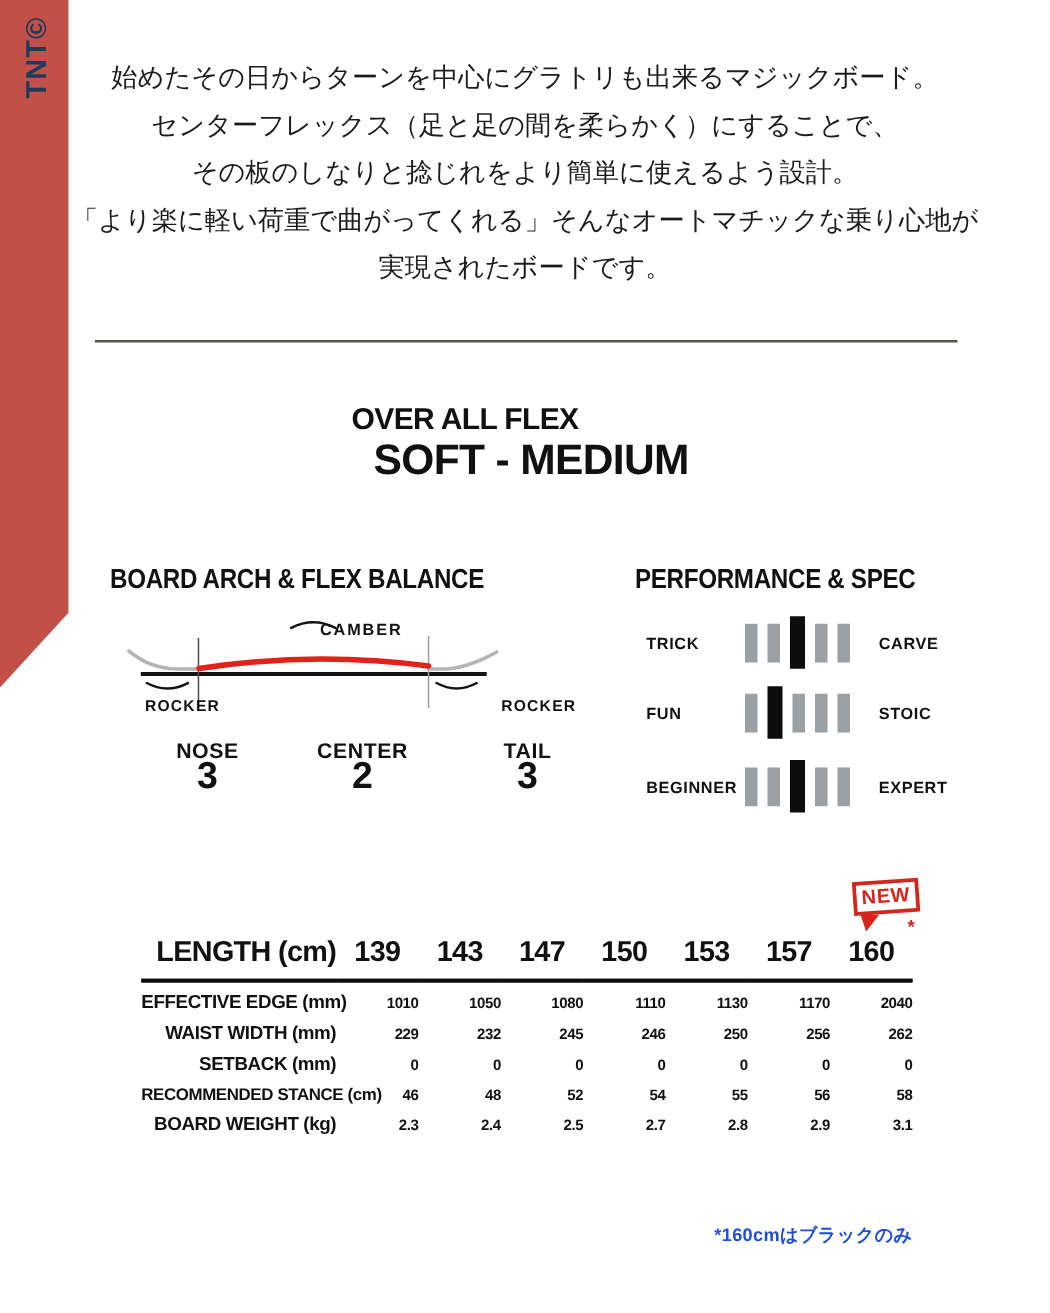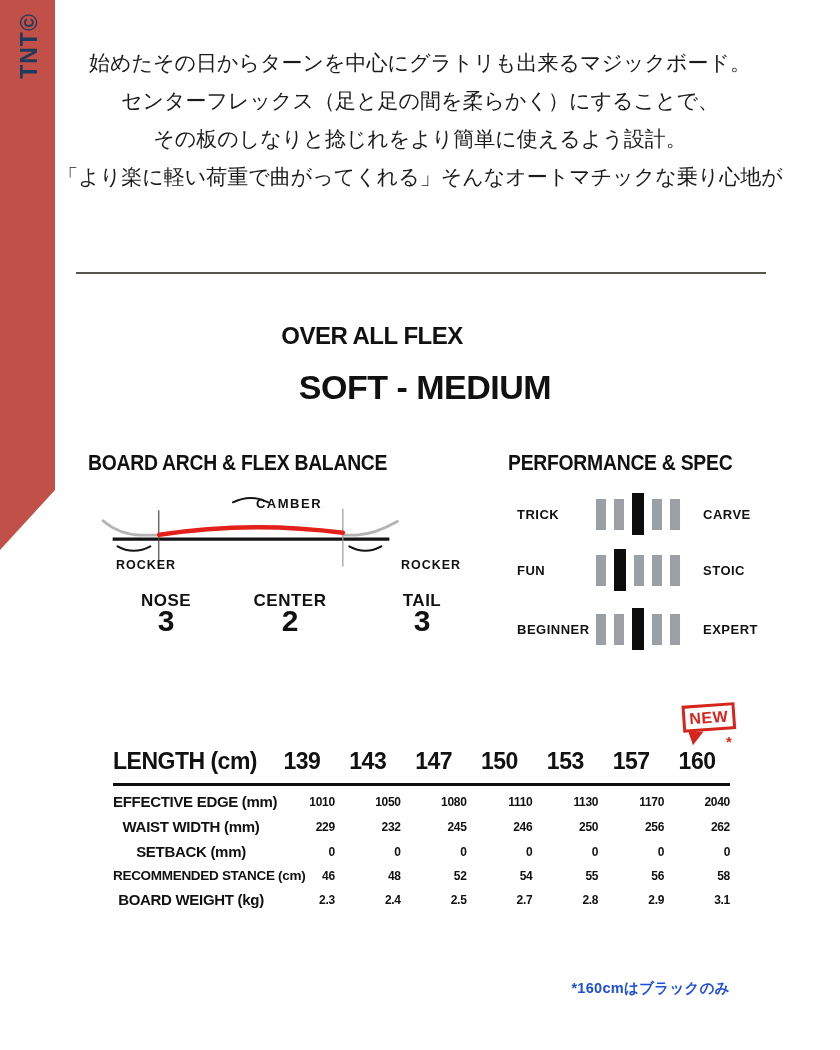--- a/index.html
+++ b/index.html
@@ -11,21 +11,21 @@
   .ribbon{left:0;top:0;width:55px;height:550px;background:#c15048;
           clip-path:polygon(0 0,100% 0,100% 490px,0 550px);}
   .tnt{left:29px;top:46px;transform:translate(-50%,-50%) rotate(-90deg);
        font-size:23px;font-weight:700;color:#1e3a5c;letter-spacing:1px;white-space:nowrap;}
   
   .intro{left:0;top:44px;width:840px;text-align:center;font-size:21px;line-height:38px;
          color:#1b1b1b;font-weight:500;}
   .divider{left:76px;top:272px;width:690px;height:2px;background:#57534d;}
   
   .flex-title{left:372px;top:322px;font-size:24px;font-weight:700;letter-spacing:-0.5px;white-space:nowrap;}
-  .flex-value{left:425px;top:368px;font-size:34px;font-weight:700;letter-spacing:-0.5px;white-space:nowrap;}
+  .flex-value{left:425px;top:349px;font-size:34px;font-weight:700;letter-spacing:-0.5px;white-space:nowrap;}
   
   .sec-title{font-size:22px;font-weight:700;letter-spacing:-0.3px;white-space:nowrap;
              transform:scaleX(0.88);transform-origin:left center;}
   .arch-title{left:88px;top:450px;}
   .perf-title{left:508px;top:450px;}
   
   .camber-label{left:289px;top:496px;font-size:13px;font-weight:700;letter-spacing:1.5px;}
   .rocker-label{top:558px;font-size:12.5px;font-weight:700;letter-spacing:1px;}
   .fb-label{top:591px;font-size:17px;font-weight:700;letter-spacing:0.5px;}
   .fb-value{top:604px;font-size:30px;font-weight:700;}
@@ -38,40 +38,41 @@
   .new-wrap{left:683px;top:704px;width:52px;height:46px;transform:rotate(-4deg);}
   .new-box{display:inline-block;border:3px solid #d6251d;background:#fff;color:#d6251d;
            font-weight:700;font-size:16px;letter-spacing:0.5px;padding:0 4px;line-height:21px;}
   .new-tail{position:absolute;left:5px;top:26px;width:15px;height:14px;background:#d6251d;
             clip-path:polygon(0 0,100% 10%,25% 100%);}
   .new-star{left:726px;top:733px;color:#d6251d;font-size:15px;font-weight:700;}
   
   .spec{left:113px;top:748px;width:617px;border-collapse:collapse;table-layout:fixed;}
   .spec th{font-size:23px;font-weight:700;text-align:center;padding:0 0 8px 0;
            border-bottom:3px solid #0d0d0d;letter-spacing:-0.5px;}
-  .spec th.len-label{text-align:left;width:156px;}
+  .spec th.len-label{text-align:right;width:156px;}
   .spec td{font-size:12px;font-weight:700;text-align:right;padding:4px 0;letter-spacing:-0.3px;}
-  .spec td.row-label{text-align:center;font-size:15px;white-space:nowrap;}
+  .spec td.row-label{text-align:right;font-size:15px;white-space:nowrap;}
   .spec td.row-label.long{font-size:13.5px;}
   .spec tbody tr:first-child td{padding-top:7px;}
   .footnote{right:110px;top:979px;color:#1d4ed8;font-size:14.5px;font-weight:700;letter-spacing:0.3px;}
 </style>
 </head>
 <body>
 
 <div class="page">
 
   <div class="abs ribbon"></div>
   <div class="abs tnt">TNT©</div>
 
   <div class="abs intro">
     <div>始めたその日からターンを中心にグラトリも出来るマジックボード。</div>
     <div>センターフレックス（足と足の間を柔らかく）にすることで、</div>
     <div>その板のしなりと捻じれをより簡単に使えるよう設計。</div>
     <div>「より楽に軽い荷重で曲がってくれる」そんなオートマチックな乗り心地が</div>
+    <div>実現されたボードです。</div>
   </div>
 
   <div class="abs divider"></div>
 
   <div class="abs cx flex-title">OVER ALL FLEX</div>
   <div class="abs cx flex-value">SOFT - MEDIUM</div>
 
   <div class="abs sec-title arch-title">BOARD ARCH &amp; FLEX BALANCE</div>
 
   <svg class="abs" style="left:95px;top:495px;" width="385" height="90" viewBox="95 495 480 90">

